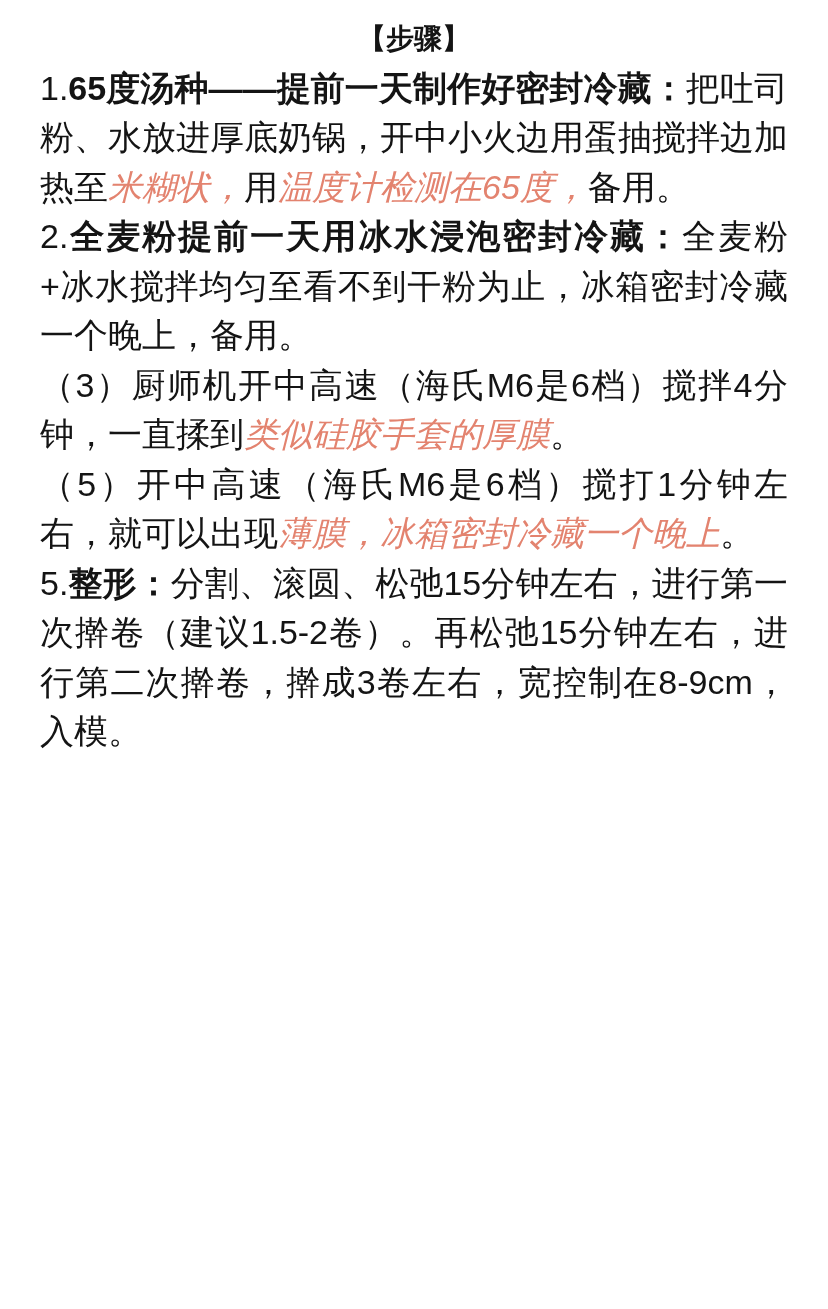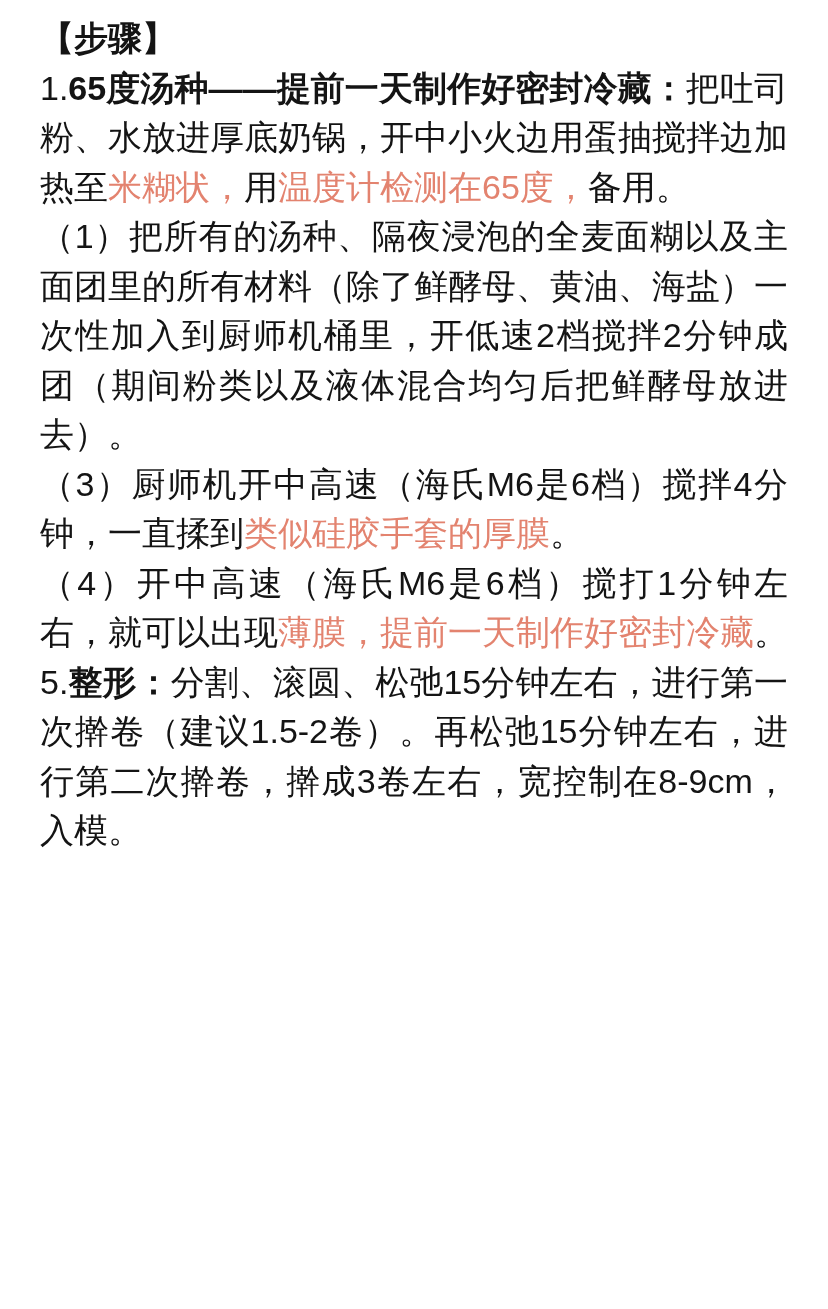--- a/index.html
+++ b/index.html
@@ -19,37 +19,37 @@
     padding: 14px 40px 0 40px;
     color: var(--ink);
     font-size: 34px;
     line-height: 49.5px;
     text-align: justify;
     word-break: break-all;
     overflow-wrap: break-word;
   }
   .doc h1 {
     margin: 0;
-    font-size: 34px;
+    font-size: 28px;
     line-height: 49.5px;
     font-weight: 700;
     color: inherit;
-    text-align: left;
+    text-align: center;
   }
   .para {
     margin: 0;
   }
   .seg-bold { font-weight: 700; margin-top: 30px; }
-  .seg-highlight { color: var(--hl); }
+  .seg-highlight { color: var(--hl); font-style: italic; }
 </style>
 </head>
 <body style="background: rgb(255, 255, 255);">
 
 <main class="doc">
   <h1>【步骤】</h1>
   <div>
       <p class="para"><span>1.</span><span class="seg-bold">65度汤种——提前一天制作好密封冷藏：</span><span>把吐司粉、水放进厚底奶锅，开中小火边用蛋抽搅拌边加热至</span><span class="seg-highlight">米糊状，</span><span>用</span><span class="seg-highlight">温度计检测在65度，</span><span>备用。</span></p>
-      <p class="para"><span>（1）把所有的汤种、隔夜浸泡的全麦面糊以及主面团里的所有材料（除了鲜酵母、黄油、海盐）一次性加入到厨师机桶里，开低速2档搅拌2分钟成团（期间粉类以及液体混合均匀后把鲜酵母放进去）。</span></p>
+      <p class="para"><span>2.</span><span class="seg-bold">全麦粉提前一天用冰水浸泡密封冷藏：</span><span>全麦粉+冰水搅拌均匀至看不到干粉为止，冰箱密封冷藏一个晚上，备用。</span></p>
       <p class="para"><span>（3）厨师机开中高速（海氏M6是6档）搅拌4分钟，一直揉到</span><span class="seg-highlight">类似硅胶手套的厚膜</span><span>。</span></p>
-      <p class="para"><span>（4）开中高速（海氏M6是6档）搅打1分钟左右，就可以出现</span><span class="seg-highlight">薄膜，提前一天制作好密封冷藏</span><span>。</span></p>
+      <p class="para"><span>（5）开中高速（海氏M6是6档）搅打1分钟左右，就可以出现</span><span class="seg-highlight">薄膜，冰箱密封冷藏一个晚上</span><span>。</span></p>
       <p class="para"><span>5.</span><span class="seg-bold">整形：</span><span>分割、滚圆、松弛15分钟左右，进行第一次擀卷（建议1.5-2卷）。再松弛15分钟左右，进行第二次擀卷，擀成3卷左右，宽控制在8-9cm，入模。</span></p>
     </div>
 </main>
 
 </body></html>

